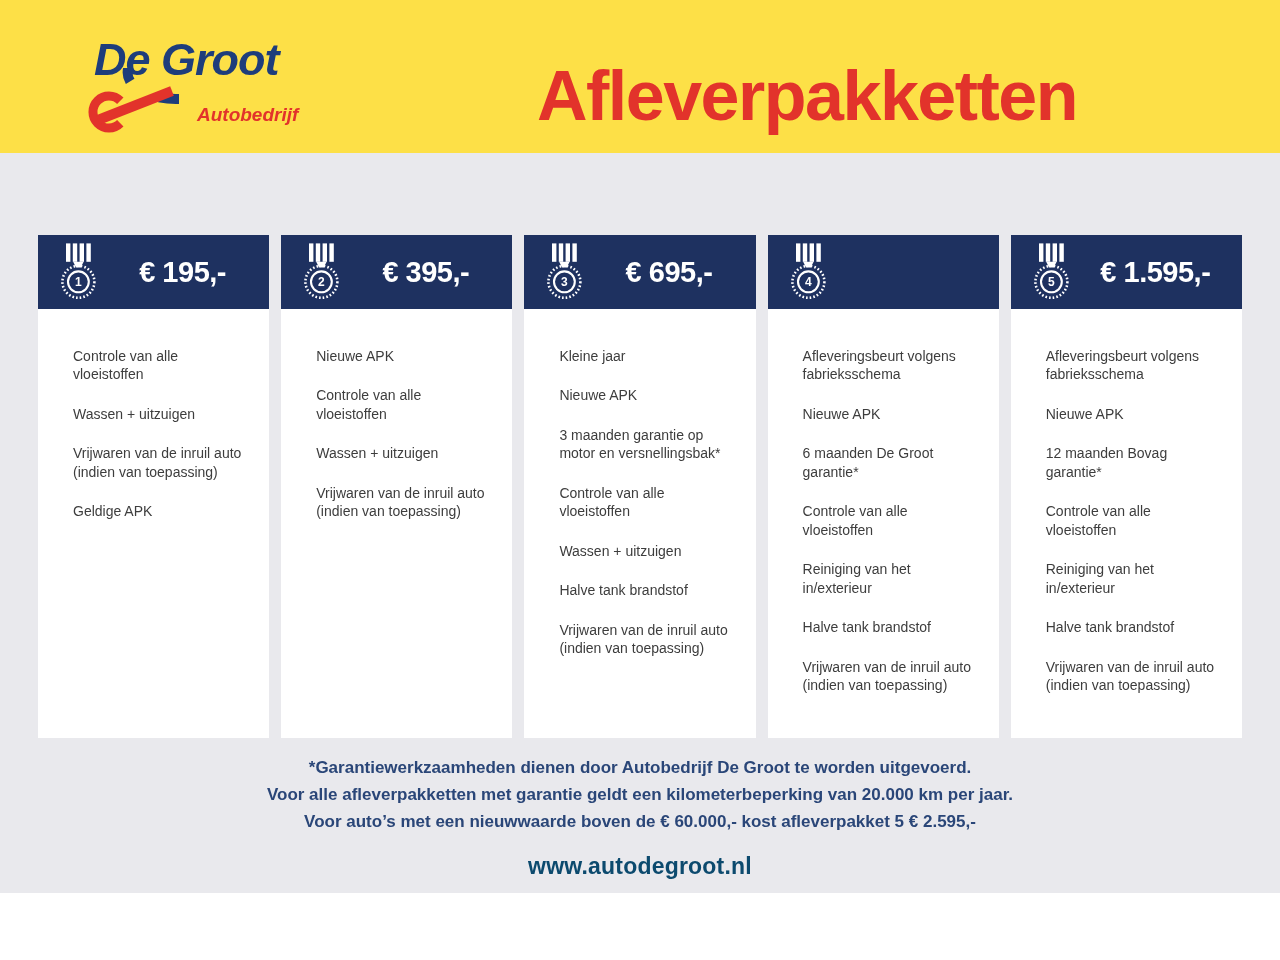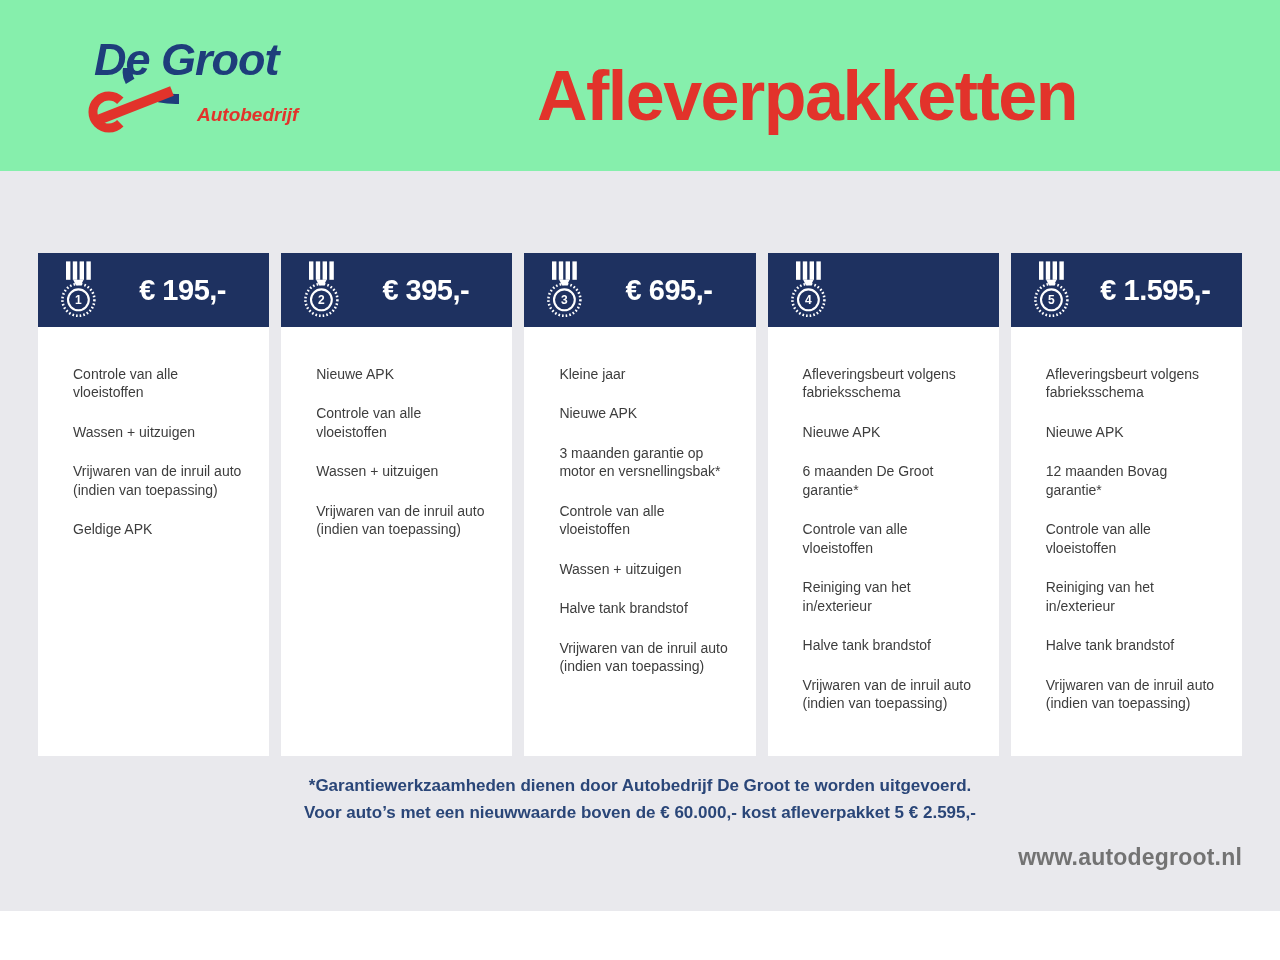--- a/index.html
+++ b/index.html
@@ -5,22 +5,22 @@
   * { margin: 0; padding: 0; box-sizing: border-box; }
   html, body { width: 1280px; height: 960px; }
   body {
     font-family: "Liberation Sans", sans-serif;
     background: #ffffff;
     overflow: hidden;
   }
 
   
   .page-header {
-    height: 171px;
-    background: #86efac;
+    height: 153px;
+    background: #fde047;
     display: flex;
     align-items: flex-start;
   }
   .brand {
     position: relative;
     width: 290px;
     height: 120px;
     margin: 38px 0 0 44px;
     flex: none;
   }
@@ -92,22 +92,22 @@
   .footnotes {
     margin-top: 16px;
     text-align: center;
     color: #2a4678;
     font-size: 17px;
     font-weight: 600;
     line-height: 27px;
   }
   .website {
     margin-top: 18px;
-    text-align: right;
-    color: #737373;
+    text-align: center;
+    color: #0c4a6e;
     font-size: 23px;
     font-weight: bold;
     letter-spacing: 0.2px;
   }
 
   .bottom-strip { height: 35px; background: #ffffff; }
 </style>
 </head>
 <body>
 
@@ -254,19 +254,20 @@
           <p class="item">Controle van alle vloeistoffen</p>
           <p class="item">Reiniging van het in/exterieur</p>
           <p class="item">Halve tank brandstof</p>
           <p class="item">Vrijwaren van de inruil auto (indien van toepassing)</p>
         </div>
   </section>
 </div>
 
   <div class="footnotes">
     <p>*Garantiewerkzaamheden dienen door Autobedrijf De Groot te worden uitgevoerd.</p>
+    <p>Voor alle afleverpakketten met garantie geldt een kilometerbeperking van 20.000 km per jaar.</p>
     <p>Voor auto’s met een nieuwwaarde boven de € 60.000,- kost afleverpakket 5 € 2.595,-</p>
   </div>
 
   <div class="website">www.autodegroot.nl</div>
 </main>
 
 <div class="bottom-strip"></div>
 
 </body></html>

